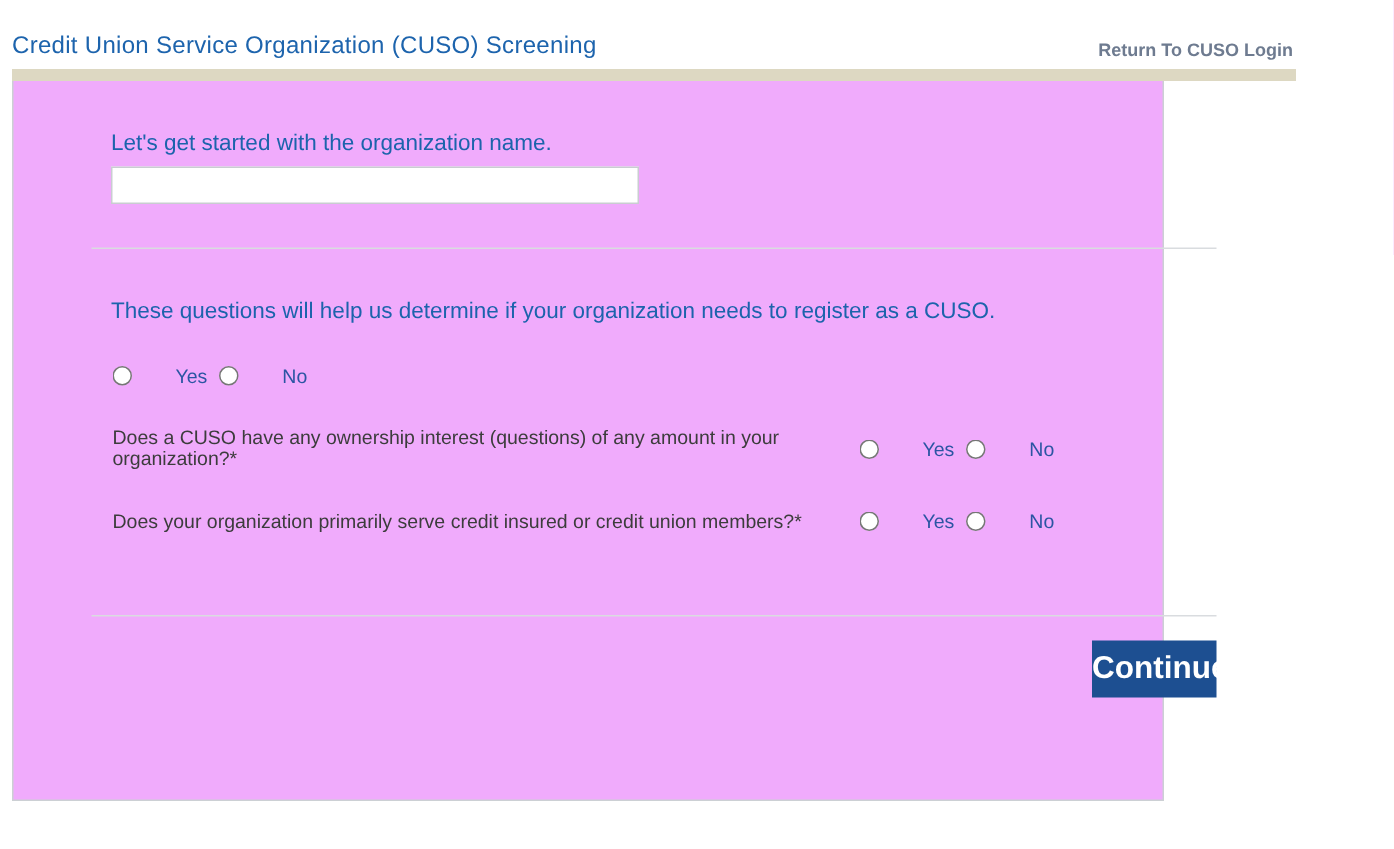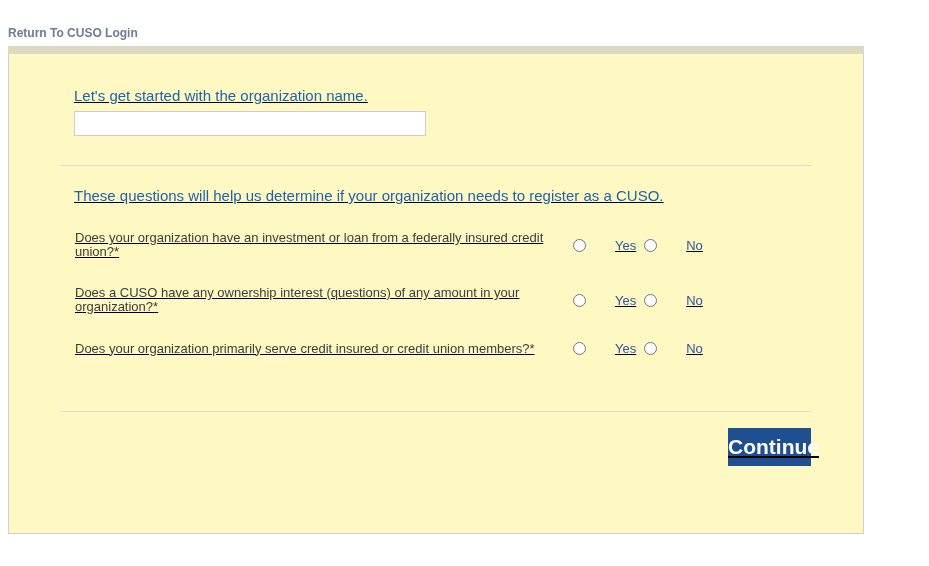--- a/index.html
+++ b/index.html
@@ -32,26 +32,25 @@
   }
   
   .accent-bar {
     margin-left: 8px;
     width: 856px;
     height: 8px;
     background: #ddd8c2;
   }
   .panel {
     margin-left: 8px;
-    width: 856px;
+    width: 768px;
     height: 480px;
-    background: #fef9c3;
+    background: #f0abfc;
     border: 1px solid #ccd0d4;
     border-top: none;
-    text-decoration: underline;
   }
   .panel-inner {
     margin: 0 45px 0 52px;
     width: 750px;
     padding-top: 33px;
   }
   .section-heading {
     color: #1c63ac;
     font-size: 15px;
     font-weight: 400;
@@ -79,21 +78,21 @@
     color: #333;
     outline: none;
   }
   .divider {
     border: none;
     border-top: 1px solid #d9dcdf;
     height: 0;
   }
   .divider-1 { margin-top: 29px; }
   .divider-2 { margin-top: 55px; }
-  .questions-heading { margin-top: 21px; }
+  .questions-heading { margin-top: 33px; }
   .question-row {
     display: flex;
     align-items: center;
     margin-top: 27px;
     padding-left: 14px;
   }
   .question-label {
     flex: 0 0 498px;
     color: #3c3c3c;
     font-size: 13px;
@@ -136,40 +135,40 @@
     font-size: 21px;
     font-weight: 700;
     cursor: pointer;
     text-align: center;
   }
 </style>
 </head>
 <body>
 
 <div class="topbar">
+  <h1 class="page-title">Credit Union Service Organization (CUSO) Screening</h1>
   <a class="return-link" href="#">Return To CUSO Login</a>
 </div>
 
 <div class="accent-bar"></div>
 
 <div class="panel">
   <div class="panel-inner">
 
     <h2 class="section-heading">Let's get started with the organization name.</h2>
 
 
 
     <input type="text" class="text-input" value="" style="">
 
     <hr class="divider divider-1">
 
     <h2 class="section-heading questions-heading">These questions will help us determine if your organization needs to register as a CUSO.</h2>
 
     <div class="question-row">
-      <div class="question-label">Does your organization have an investment or loan from a federally insured credit union?*</div>
       <div class="radio-group">
         <label class="radio-option">
           <input type="radio" name="q1" style="">
           <span class="opt-text">Yes</span>
         </label>
         <label class="radio-option">
           <input type="radio" name="q1" style="">
           <span class="opt-text">No</span>
         </label>
       </div>

